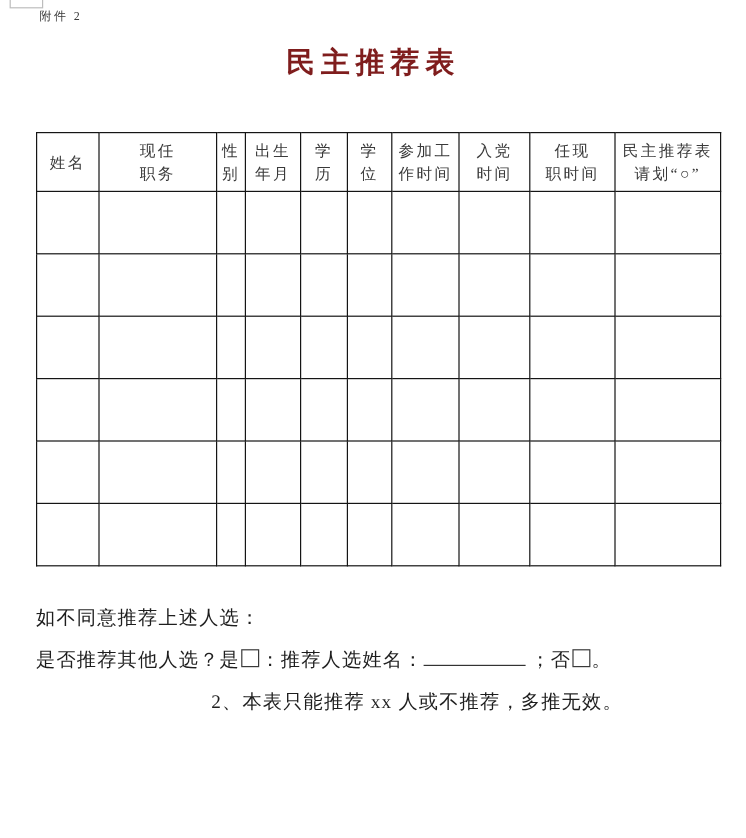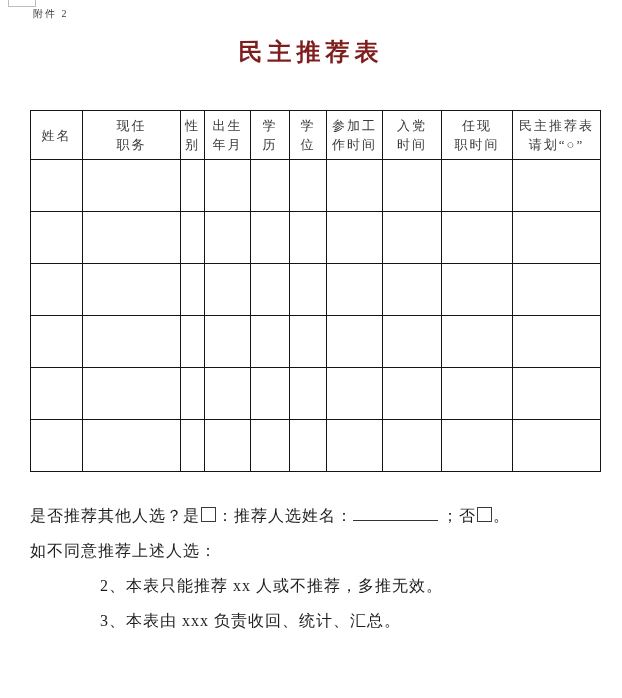--- a/index.html
+++ b/index.html
@@ -40,21 +40,21 @@
   table.rec-table th{
     height:48px;font-size:13px;color:#3a3a3a;letter-spacing:2px;
     line-height:19px;
   }
   table.rec-table td{height:51px;}
   .notes{
     position:absolute;left:30px;top:498px;width:565px;
     font-size:16px;color:#1e1e1e;letter-spacing:1px;
   }
   .note-line{height:35px;line-height:35px;white-space:nowrap;}
-  .note-line.indented{padding-left:70px;}
+  .note-line.indented{padding-left:70px;text-align:center;}
   .checkbox{
     display:inline-block;width:13px;height:13px;
     border:1px solid #3a3a3a;background:#ffffff;
     vertical-align:-1px;margin:0 1px;
   }
   .blank-line{
     display:inline-block;width:85px;height:14px;
     border-bottom:1px solid #333333;
     vertical-align:baseline;margin-right:4px;
   }
@@ -202,24 +202,23 @@
           <td></td>
           <td></td>
           <td></td>
           <td></td>
           <td></td>
         </tr>
       </tbody>
   </table>
 
   <div class="notes">
+    <div class="note-line">如不同意推荐上述人选：</div>
+
     <div class="note-line">
       <span>是否推荐其他人选？是</span><span class="checkbox"></span><span>：推荐人选姓名：</span><span class="blank-line"></span><span>；否</span><span class="checkbox"></span><span>。</span>
     </div>
 
-    <div class="note-line">如不同意推荐上述人选：</div>
-
     <div class="note-line indented">2、本表只能推荐 xx 人或不推荐，多推无效。</div>
-    <div class="note-line indented">3、本表由 xxx 负责收回、统计、汇总。</div>
   </div>
 
 
 </div>
 
 </body></html>

